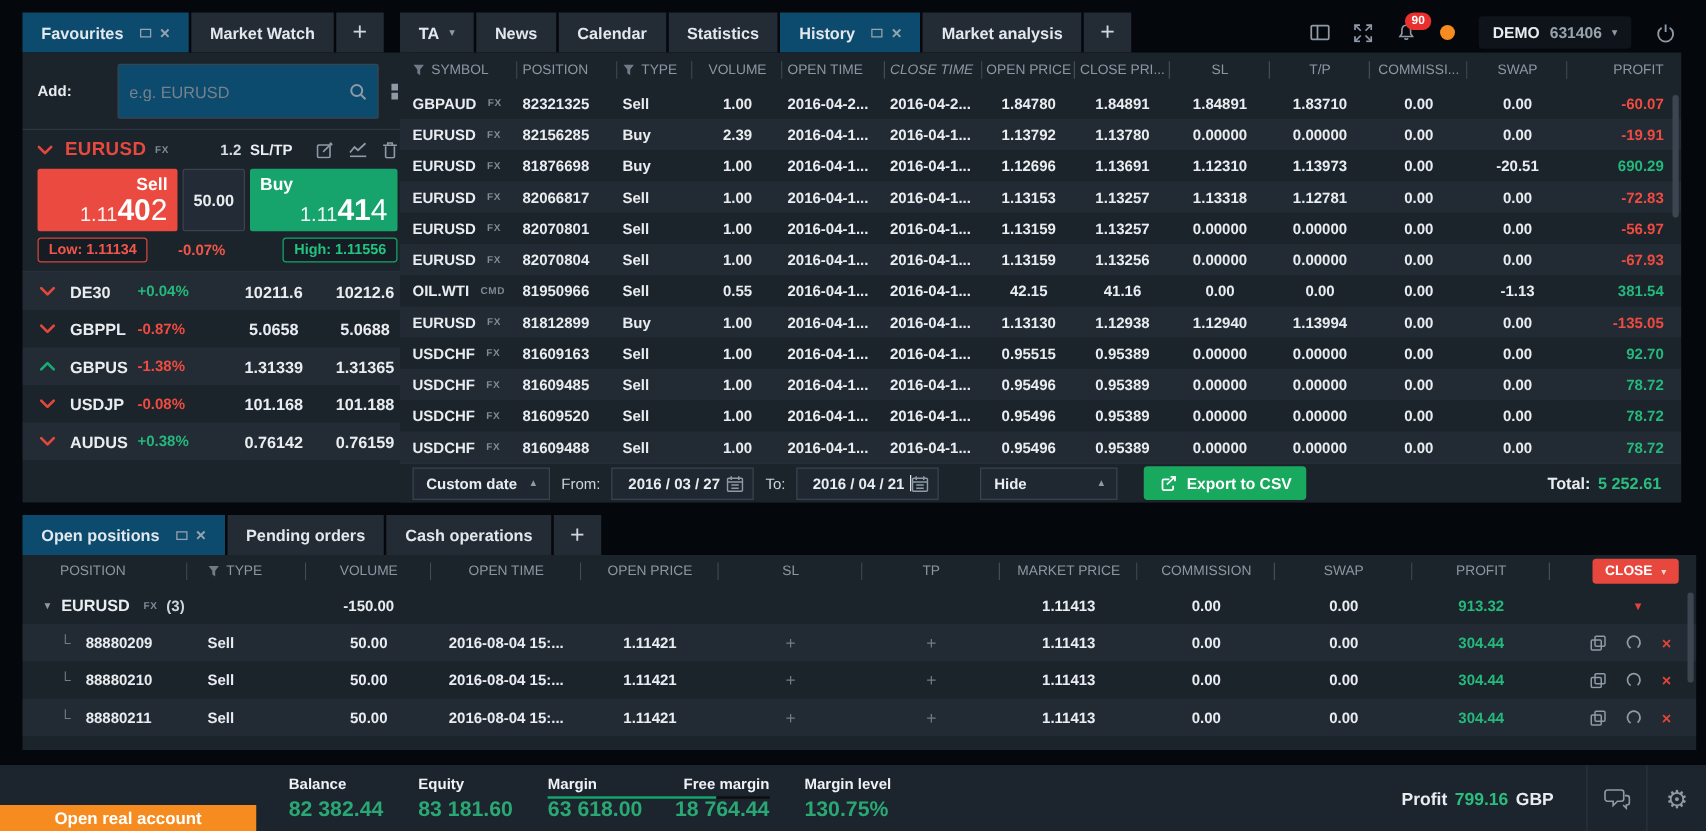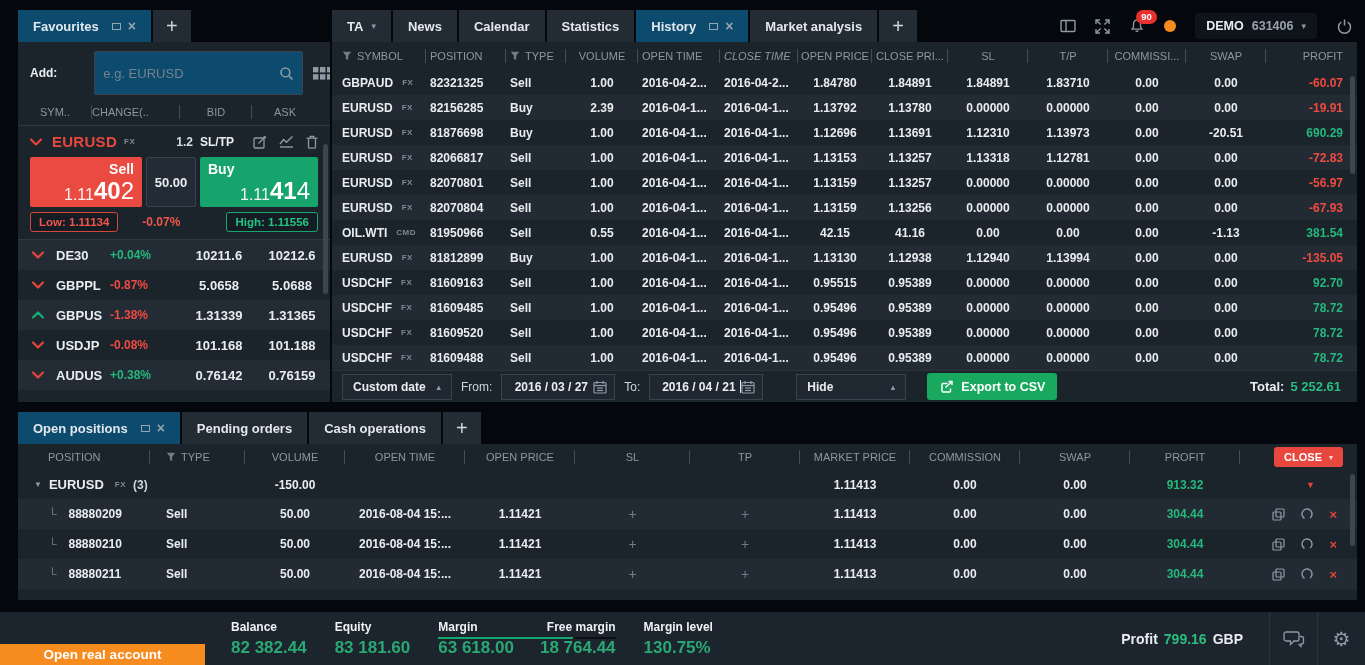--- a/index.html
+++ b/index.html
@@ -76,21 +76,21 @@
   .sym-row.alt { background:#232b34; }
   .chev { width:24px; display:flex; }
   .chev.down { color:#e2463c; } .chev.up { color:#17ac72; }
   .sym-name { width:54px; overflow:hidden; white-space:nowrap; }
   .sym-change { width:66px; font-size:12px; }
   .pos-txt { color:#25b87c; } .neg-txt { color:#ef4b41; }
   .sym-bid { width:86px; text-align:center; }
   .sym-ask { flex:1; text-align:center; }
 
   
-  .hist { left:332px; top:10px; width:1025px; height:392px; }
+  .hist { left:320px; top:10px; width:1025px; height:392px; }
   .top-icons { margin-left:auto; display:flex; align-items:center; gap:19px; padding-right:4px; }
   .ticon { color:#8e9aa6; cursor:pointer; position:relative; display:flex; }
   .bell-badge { position:absolute; top:-8px; left:7px; background:#e8312f; color:#fff; font-size:9.5px;
                 font-weight:bold; border-radius:8px; padding:1px 5px; line-height:12px; }
   .status-dot { width:12px; height:12px; border-radius:50%; background:#f68b1f; }
   .account-box { background:#0e141a; border-radius:3px; height:26px; display:flex; align-items:center;
                  gap:8px; padding:0 11px; font-size:12.5px; font-weight:bold; cursor:pointer; }
   .account-id { color:#97a3ae; }
 
   .hist-grid { display:grid; grid-template-columns:94px 80px 60px 72px 82px 78px 74px 76px 80px 80px 78px 80px minmax(0,1fr); }
@@ -174,20 +174,23 @@
 
 <div class="section fav">
   <div class="tabbar">
     <div class="tab active">
       <span>Favourites</span>
       <span class="winicons">
         <span class="popup-box"></span>
         <span class="tab-close">×</span>
       </span>
     </div>
+    <div class="tab">
+      <span>Market Watch</span>
+    </div>
     <div class="tab plus">+</div>
   </div>
   <div class="panel-body">
     <div class="add-row">
       <span class="add-label">Add:</span>
       <div class="searchbox">
         <input placeholder="e.g. EURUSD" style="">
         <span>
           <svg width="15" height="15" viewBox="0 0 15 15" fill="none" stroke="#8e9aa6" stroke-width="1.6">
             <circle cx="6.4" cy="6.4" r="4.4"></circle>
@@ -199,26 +202,20 @@
         <svg width="20" height="15" viewBox="0 0 20 15" fill="#8e9aa6">
           <rect x="0" y="1" width="5.4" height="5.4"></rect>
             <rect x="7" y="1" width="5.4" height="5.4"></rect>
             <rect x="14" y="1" width="5.4" height="5.4"></rect>
           <rect x="0" y="8.2" width="5.4" height="5.4"></rect>
             <rect x="7" y="8.2" width="5.4" height="5.4"></rect>
             <rect x="14" y="8.2" width="5.4" height="5.4"></rect>
           </svg>
       </span>
     </div>
-    <div class="fav-cols" id="fav-cols">
-        <div class="fav-col fc0">SYM..</div>
-        <div class="fav-col fc1">CHANGE(..</div>
-        <div class="fav-col fc2">BID</div>
-        <div class="fav-col fc3">ASK</div>
-      </div>
     <div class="fav-divider"></div>
 
     <div class="inst-head">
       <span class="chev down">
         <svg viewBox="0 0 12 8" width="12" height="8">
             <polyline points="1,1.5 6,6.5 11,1.5" fill="none" stroke="currentColor" stroke-width="2.2" stroke-linecap="round" stroke-linejoin="round"></polyline>
           </svg>
       </span>
       <span class="inst-sym">EURUSD</span>
       <span class="badge">FX</span>

